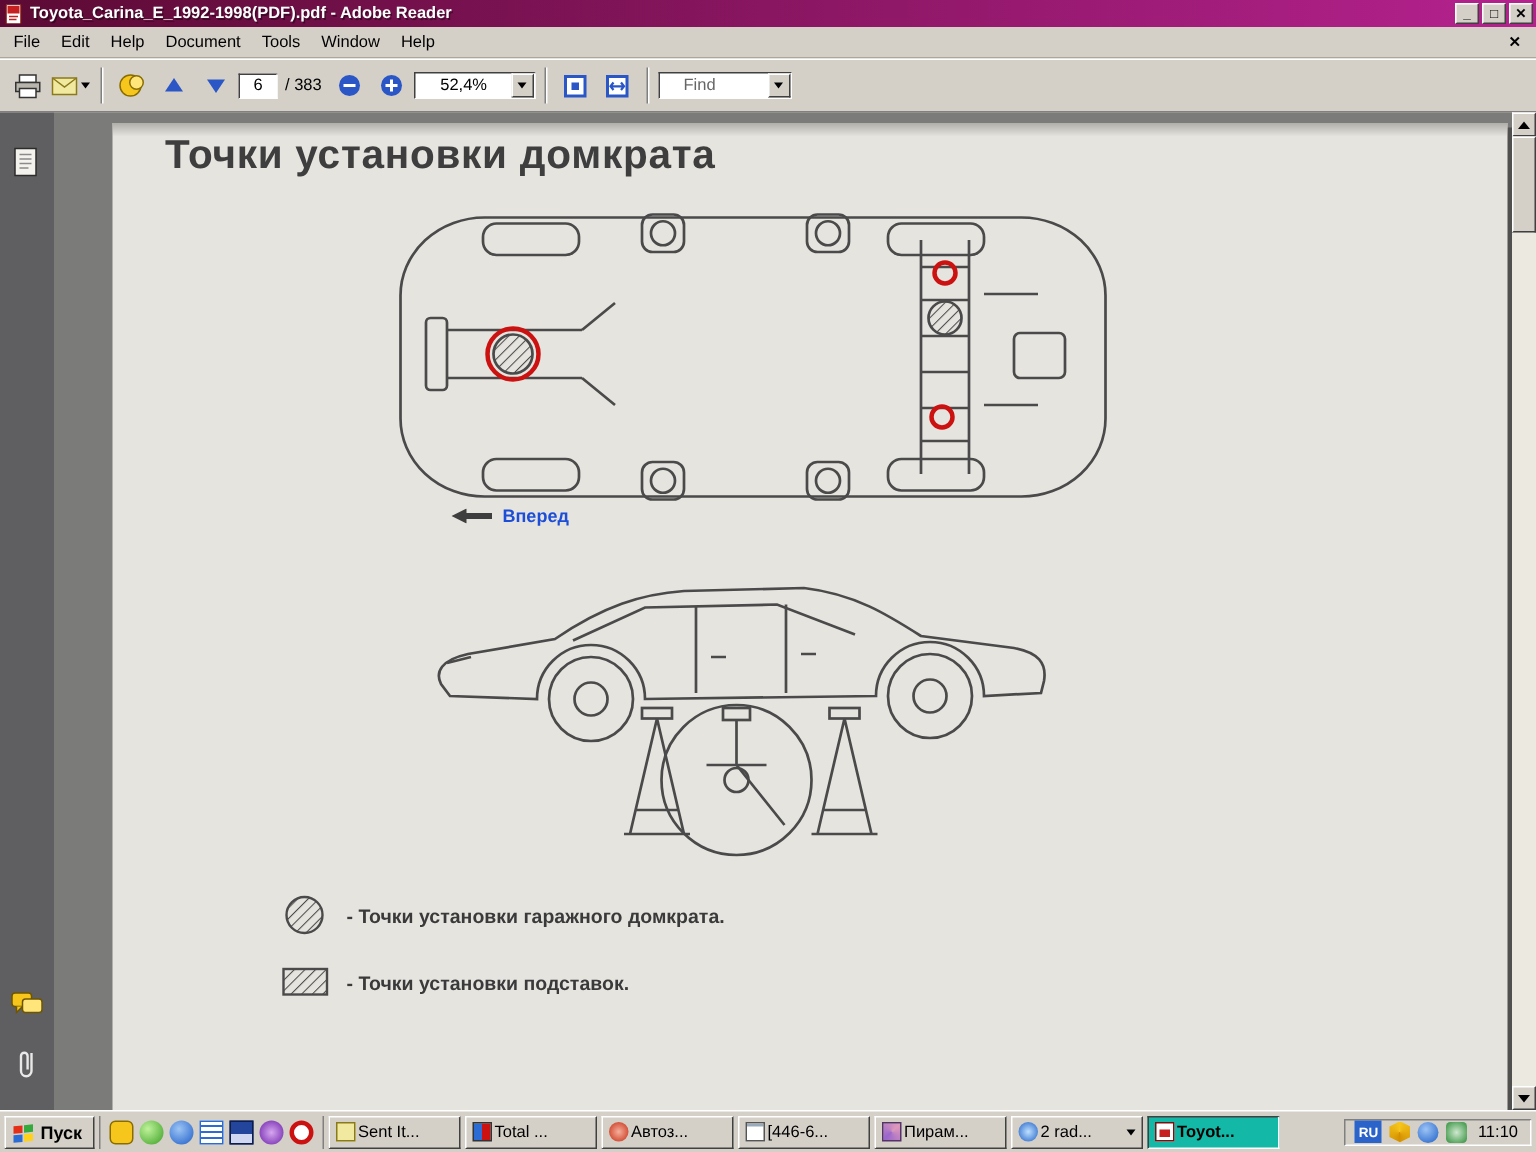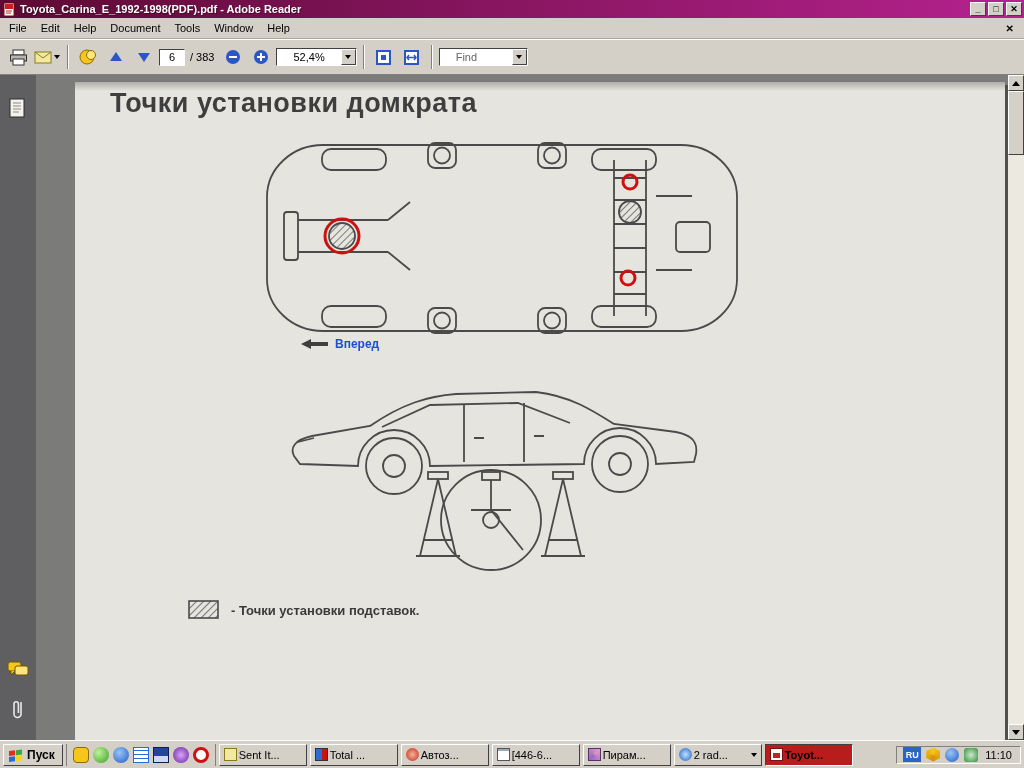--- a/index.html
+++ b/index.html
@@ -79,21 +79,21 @@
   .start-btn { height:22px; padding:0 7px 0 4px; display:flex; align-items:center; gap:4px;
     font-weight:bold; font-size:12px; background:var(--chrome,#d4d0c8); border:1px solid;
     border-color:#fff #404040 #404040 #fff; cursor:pointer; flex:none; }
   .ql { display:flex; align-items:center; gap:4px; padding:0 6px; border-left:1px solid #808080;
     border-right:1px solid #808080; height:22px; flex:none; }
   .ql-icon { width:16px; height:16px; display:inline-block; cursor:pointer; }
   .tasks { flex:1; display:flex; gap:3px; overflow:hidden; }
   .task-btn { flex:1; max-width:88px; height:22px; display:flex; align-items:center; gap:2px; padding:0 4px;
     background:var(--chrome,#d4d0c8); border:1px solid; border-color:#fff #404040 #404040 #fff;
     cursor:pointer; overflow:hidden; white-space:nowrap; font-size:11px; }
-  .task-btn.active { border-color:#404040 #fff #fff #404040; background:#b91c1c; font-weight:bold; }
+  .task-btn.active { border-color:#404040 #fff #fff #404040; background:#14b8a6; font-weight:bold; }
   .task-icon { width:13px; height:13px; flex:none; display:inline-block; }
   .tray { height:18px; display:flex; align-items:center; gap:5px; padding:0 8px 0 6px;
     border:1px solid; border-color:#808080 #fff #fff #808080; flex:none; }
   .lang-badge { width:18px; height:15px; background:var(--lang-badge,#2a63c9); color:#fff;
     font-size:9px; font-weight:bold; display:flex; align-items:center; justify-content:center; cursor:pointer; }
   .tray-ico { width:14px; height:14px; display:inline-block; cursor:pointer; }
   .clock { font-size:11px; padding-left:2px; }
 </style>
 </head>
 <body>
@@ -316,20 +316,32 @@
               <path d="M213 120 V150 M193 150 h40 M213 150 L245 190"></path>
               <circle cx="213" cy="160" r="8"></circle>
             </g>
           </g>
         </svg>
 
         <div class="legend">
           <div class="legend-row">
             <svg width="34" height="28" viewBox="0 0 34 28">
               <defs>
+                <pattern id="hatchB" width="5" height="5" patternUnits="userSpaceOnUse" patternTransform="rotate(45)">
+                  <rect width="5" height="5" fill="#e6e4df"></rect>
+                  <line x1="0" y1="0" x2="0" y2="5" stroke="#4a4a4a" stroke-width="1.4"></line>
+                </pattern>
+              </defs>
+              <circle cx="16" cy="14" r="12" fill="url(#hatchB)" stroke="#4a4a4a" stroke-width="1.6"></circle>
+            </svg>
+            <span>- Точки установки гаражного домкрата.</span>
+          </div>
+          <div class="legend-row">
+            <svg width="34" height="28" viewBox="0 0 34 28">
+              <defs>
                 <pattern id="hatchC" width="5" height="5" patternUnits="userSpaceOnUse" patternTransform="rotate(45)">
                   <rect width="5" height="5" fill="#e6e4df"></rect>
                   <line x1="0" y1="0" x2="0" y2="5" stroke="#4a4a4a" stroke-width="1.4"></line>
                 </pattern>
               </defs>
               <rect x="2" y="5" width="29" height="17" fill="url(#hatchC)" stroke="#4a4a4a" stroke-width="1.6"></rect>
             </svg>
             <span>- Точки установки подставок.</span>
           </div>
         </div>

